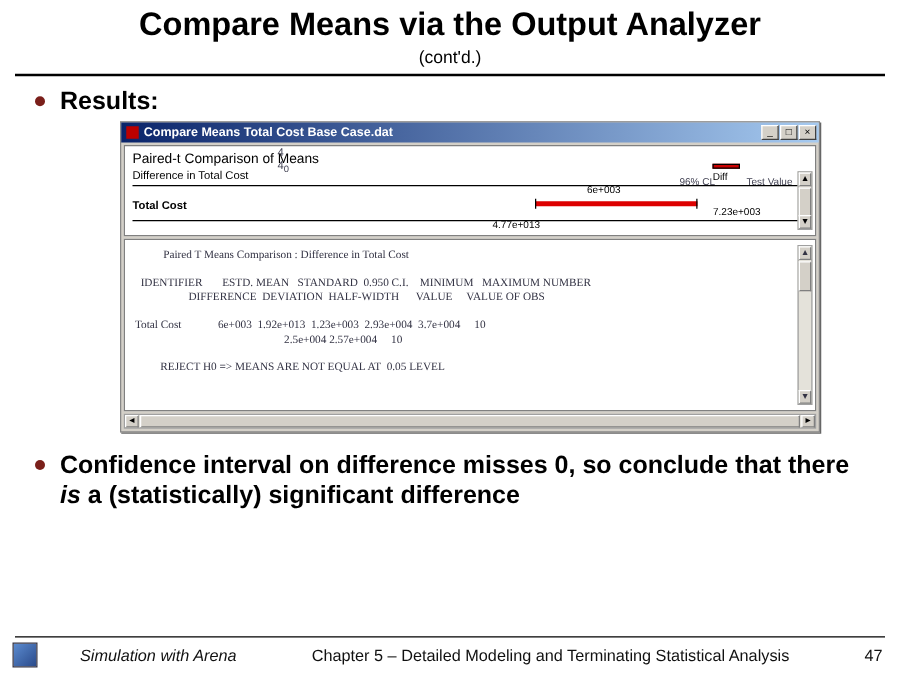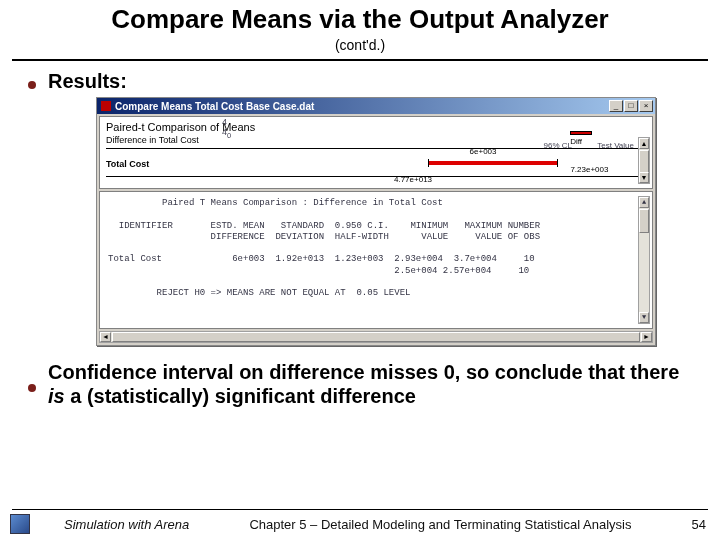--- a/index.html
+++ b/index.html
@@ -22,21 +22,21 @@
     text-align: center;
     margin-top: 2px;
   }
   .hr-top {
     border: none;
     border-top: 2px solid #000;
     margin: 6px 12px 6px 12px;
   }
   .bullet-row {
     display: flex;
-    align-items: center;
+    align-items: flex-start;
     margin: 8px 24px 4px 28px;
   }
   .bullet-dot {
     width: 8px; height: 8px; border-radius: 50%;
     background: #7a1f1a;
     margin-top: 8px;
     margin-right: 12px;
     flex-shrink: 0;
   }
   .bullet-text {
@@ -118,21 +118,21 @@
   .scrollbar-v .thumb { position: absolute; left: 0; right: 0; top: 12px; height: 24px; background: #d4d0c8; border: 1px solid #fff; border-right-color:#808080; border-bottom-color:#808080; }
   .scrollbar-v .arrow { position: absolute; left: 0; right: 0; height: 11px; background: #d4d0c8; border: 1px solid #fff; border-right-color:#808080; border-bottom-color:#808080; font-size:7px; text-align:center; line-height:9px; }
   .scrollbar-v .arrow.up { top: 0; }
   .scrollbar-v .arrow.down { bottom: 0; }
 
   .pane-bottom {
     background: #fff;
     border: 1px solid #808080;
     margin: 0 2px 2px 2px;
     padding: 6px 16px 6px 8px;
-    font-family: Liberation Mono, monospace;
+    font-family: Liberation Serif, serif;
     font-size: 9px;
     color: #334;
     position: relative;
     white-space: pre;
     line-height: 1.25;
   }
   .scrollbar-h {
     height: 12px; margin: 0 2px 2px 2px;
     background: #e4e2da;
     border: 1px solid #a0a0a0;
@@ -250,14 +250,14 @@
   <div class="bullet-text">
     <span>Confidence interval on difference misses 0, so conclude that there </span><span class="ital">is</span><span> a (statistically) significant difference</span>
   </div>
 </div>
 
 <hr class="hr-bottom">
 <div class="footer">
   <div class="book-icon"></div>
   <span class="book">Simulation with Arena</span>
   <span class="chap">Chapter 5 – Detailed Modeling and Terminating Statistical Analysis</span>
-  <span class="pg">54</span>
+  <span class="pg">47</span>
 </div>
 
 </body></html>

